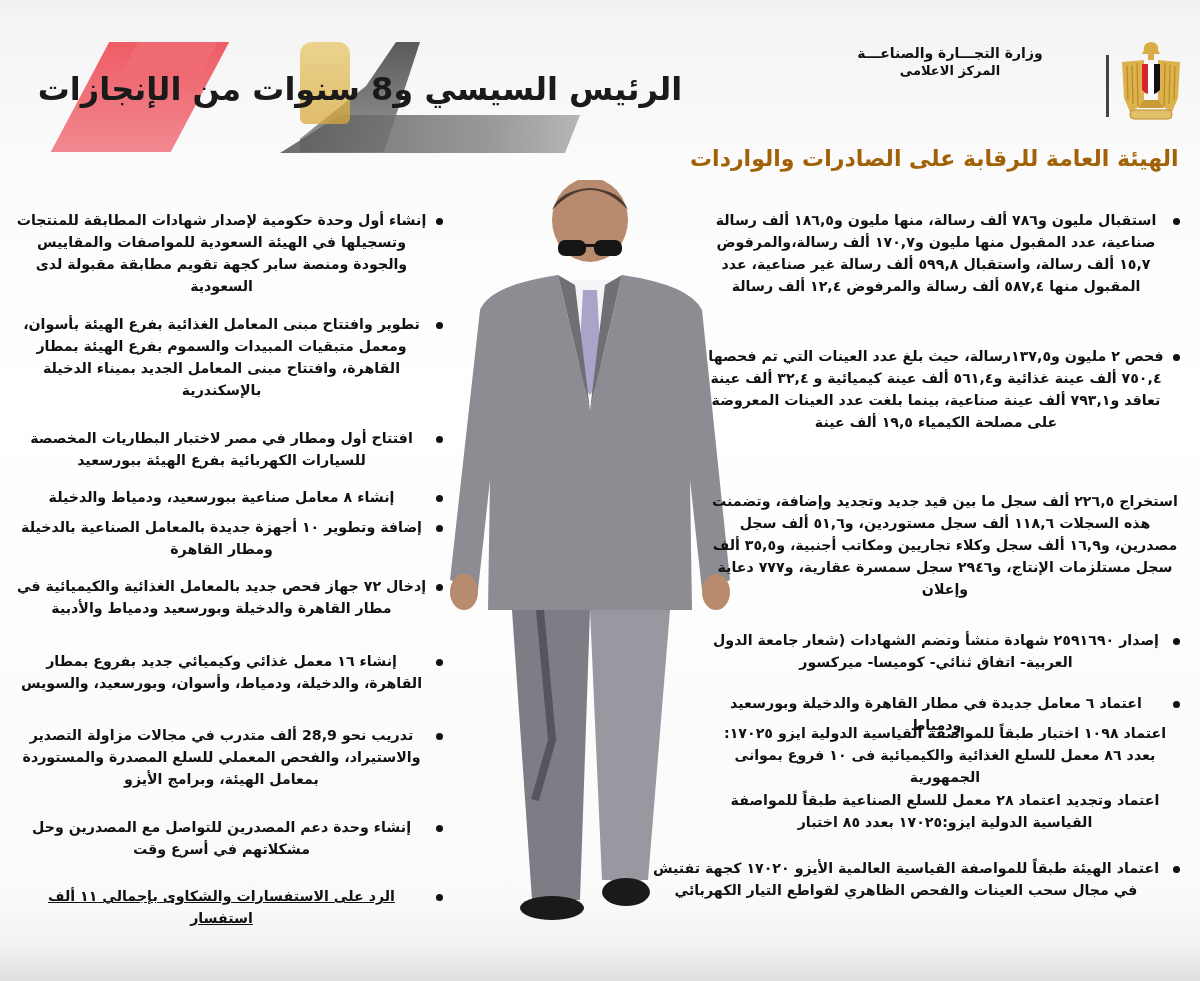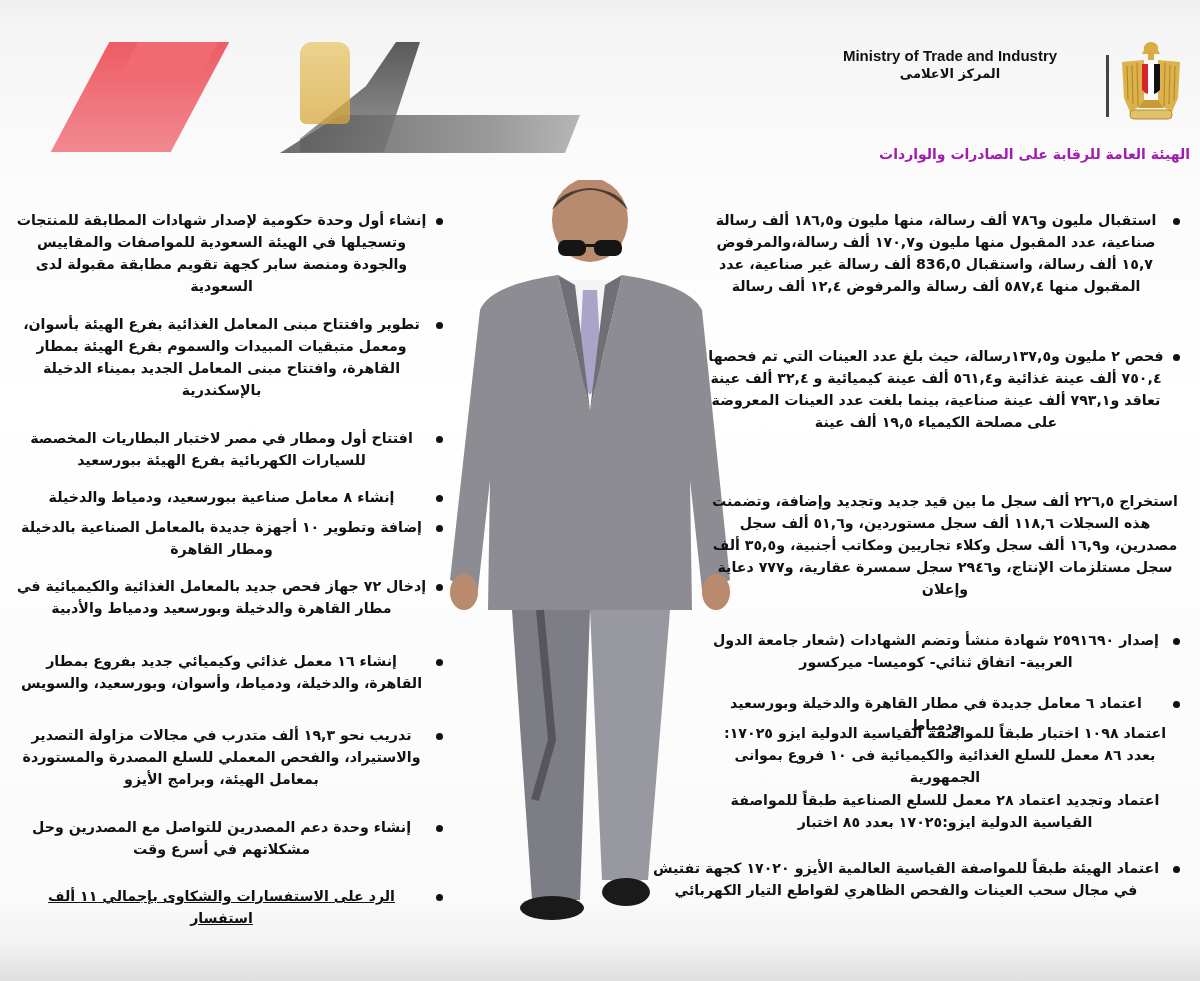--- a/index.html
+++ b/index.html
@@ -50,22 +50,22 @@
   
   .ministry { position: absolute; left: 800px; top: 45px; width: 300px; height: 80px; text-align: center; }
   .ministry .ar1 { direction: rtl; font-weight: bold; font-size: 14px; }
   .ministry .en { font-family: "Liberation Sans", sans-serif; font-weight: bold; font-size: 15px; margin-top: 2px; }
   .ministry .ar2 { direction: rtl; font-weight: bold; font-size: 13px; margin-top: 2px; }
   .vbar { position: absolute; left: 1106px; top: 55px; width: 3px; height: 62px; background: #444; }
   .emblem { position: absolute; left: 1118px; top: 38px; width: 66px; height: 86px; }
   
   .agency-title {
     position: absolute; left: 690px; top: 146px; width: 500px;
-    direction: rtl; text-align: right;
-    font-weight: bold; font-size: 14px; color: #a21caf;
+    direction: rtl; text-align: left;
+    font-weight: bold; font-size: 22px; color: #a16207;
   }
   
   .col {
     position: absolute; direction: rtl;
     font-weight: bold; font-size: 14.2px; line-height: 22px; color: #111;
   }
   .col-right { left: 700px; top: 205px; width: 490px; }
   .col-left { left: 8px; top: 205px; width: 445px; }
   .item { position: relative; text-align: center; margin: 4px; padding: 0 22px 0 4px; }
   .item.bullet::before {
@@ -101,24 +101,25 @@
 <body>
 
 <div class="bg-band"></div>
 
 <div class="banner">
   <div class="stripe-red"></div>
   <div class="stripe-red2"></div>
   <div class="stripe-grey"></div>
   <div class="stripe-grey2"></div>
   <div class="banner-eagle"></div>
+  <div class="banner-title">الرئيس السيسي و8 سنوات من الإنجازات</div>
 </div>
 
 <div class="ministry">
-  <div class="en">Ministry of Trade and Industry</div>
+  <div class="ar1">وزارة التجـــارة والصناعـــة</div>
   <div class="ar2">المركز الاعلامى</div>
 </div>
 <div class="vbar"></div>
 <svg class="emblem" viewBox="0 0 66 86">
   <path d="M33 4 C28 4 25 8 26 12 L24 16 L30 16 L30 22 L36 22 L36 16 L42 16 L40 12 C41 8 38 4 33 4Z" fill="#d9ad45"></path>
   <path d="M4 24 L26 22 L26 66 L12 74 L6 60 Z" fill="#dcb24d"></path>
   <path d="M62 24 L40 22 L40 66 L54 74 L60 60 Z" fill="#dcb24d"></path>
   <g stroke="#b98a2a" stroke-width="1.2">
     <line x1="9" y1="28" x2="10" y2="62"></line>
       <line x1="14" y1="27" x2="15" y2="66"></line>
@@ -156,36 +157,36 @@
 
   <path d="M72 430 L150 430 L140 720 L92 720 Z" fill="#7d7d85"></path>
   <path d="M150 430 L230 430 L208 700 L162 700 Z" fill="#9898a0"></path>
   <path d="M100 430 L112 560 L95 620" stroke="#3a3a40" stroke-width="8" fill="none" opacity=".6"></path>
 
   <ellipse cx="112" cy="728" rx="32" ry="12" fill="#1a1a1a"></ellipse>
   <ellipse cx="186" cy="712" rx="24" ry="14" fill="#1a1a1a"></ellipse>
 </svg>
 
 <div class="col col-right">
-  <p class="item bullet r1">استقبال مليون و٧٨٦ ألف رسالة، منها مليون و١٨٦,٥ ألف رسالة صناعية، عدد المقبول منها مليون و١٧٠,٧ ألف رسالة،والمرفوض ١٥,٧ ألف رسالة، واستقبال 836,0 ألف رسالة غير صناعية، عدد المقبول منها ٥٨٧,٤ ألف رسالة والمرفوض ١٢,٤ ألف رسالة</p>
+  <p class="item bullet r1">استقبال مليون و٧٨٦ ألف رسالة، منها مليون و١٨٦,٥ ألف رسالة صناعية، عدد المقبول منها مليون و١٧٠,٧ ألف رسالة،والمرفوض ١٥,٧ ألف رسالة، واستقبال ٥٩٩,٨ ألف رسالة غير صناعية، عدد المقبول منها ٥٨٧,٤ ألف رسالة والمرفوض ١٢,٤ ألف رسالة</p>
   <p class="item bullet r2">فحص ٢ مليون و١٣٧,٥رسالة، حيث بلغ عدد العينات التي تم فحصها ٧٥٠,٤ ألف عينة غذائية و٥٦١,٤ ألف عينة كيميائية و ٣٢,٤ ألف عينة تعاقد و٧٩٣,١ ألف عينة صناعية، بينما بلغت عدد العينات المعروضة على مصلحة الكيمياء ١٩,٥ ألف عينة</p>
   <p class="item plain r3">استخراج ٢٢٦,٥ ألف سجل ما بين قيد جديد وتجديد وإضافة، وتضمنت هذه السجلات ١١٨,٦ ألف سجل مستوردين، و٥١,٦ ألف سجل مصدرين، و١٦,٩ ألف سجل وكلاء تجاريين ومكاتب أجنبية، و٣٥,٥ ألف سجل مستلزمات الإنتاج، و٢٩٤٦ سجل سمسرة عقارية، و٧٧٧ دعاية وإعلان</p>
   <p class="item bullet r4">إصدار ٢٥٩١٦٩٠ شهادة منشأ وتضم الشهادات (شعار جامعة الدول العربية- اتفاق ثنائي- كوميسا- ميركسور</p>
   <p class="item bullet r5">اعتماد ٦ معامل جديدة في مطار القاهرة والدخيلة وبورسعيد ودمياط</p>
   <p class="item plain r6">اعتماد ١٠٩٨ اختبار طبقاً للمواصفة القياسية الدولية ايزو ١٧٠٢٥: بعدد ٨٦ معمل للسلع الغذائية والكيميائية فى ١٠ فروع بموانى الجمهورية</p>
   <p class="item plain r7">اعتماد وتجديد اعتماد ٢٨ معمل للسلع الصناعية طبقاً للمواصفة القياسية الدولية ايزو:١٧٠٢٥ بعدد ٨٥ اختبار</p>
   <p class="item bullet r8">اعتماد الهيئة طبقاً للمواصفة القياسية العالمية الأيزو ١٧٠٢٠ كجهة تفتيش في مجال سحب العينات والفحص الظاهري لقواطع التيار الكهربائي</p>
 </div>
 
 <div class="col col-left">
   <p class="item bullet l1">إنشاء أول وحدة حكومية لإصدار شهادات المطابقة للمنتجات وتسجيلها في الهيئة السعودية للمواصفات والمقاييس والجودة ومنصة سابر كجهة تقويم مطابقة مقبولة لدى السعودية</p>
   <p class="item bullet l2">تطوير وافتتاح مبنى المعامل الغذائية بفرع الهيئة بأسوان، ومعمل متبقيات المبيدات والسموم بفرع الهيئة بمطار القاهرة، وافتتاح مبنى المعامل الجديد بميناء الدخيلة بالإسكندرية</p>
   <p class="item bullet l3">افتتاح أول ومطار في مصر لاختبار البطاريات المخصصة للسيارات الكهربائية بفرع الهيئة ببورسعيد</p>
   <p class="item bullet l4">إنشاء ٨ معامل صناعية ببورسعيد، ودمياط والدخيلة</p>
   <p class="item bullet l5">إضافة وتطوير ١٠ أجهزة جديدة بالمعامل الصناعية بالدخيلة ومطار القاهرة</p>
   <p class="item bullet l6">إدخال ٧٢ جهاز فحص جديد بالمعامل الغذائية والكيميائية في مطار القاهرة والدخيلة وبورسعيد ودمياط والأدبية</p>
   <p class="item bullet l7">إنشاء ١٦ معمل غذائي وكيميائي جديد بفروع بمطار القاهرة، والدخيلة، ودمياط، وأسوان، وبورسعيد، والسويس</p>
-  <p class="item bullet l8">تدريب نحو ١٩,٣ ألف متدرب في مجالات مزاولة التصدير والاستيراد، والفحص المعملي للسلع المصدرة والمستوردة بمعامل الهيئة، وبرامج الأيزو</p>
+  <p class="item bullet l8">تدريب نحو 28,9 ألف متدرب في مجالات مزاولة التصدير والاستيراد، والفحص المعملي للسلع المصدرة والمستوردة بمعامل الهيئة، وبرامج الأيزو</p>
   <p class="item bullet l9">إنشاء وحدة دعم المصدرين للتواصل مع المصدرين وحل مشكلاتهم في أسرع وقت</p>
   <p class="item bullet l10">الرد على الاستفسارات والشكاوى بإجمالي ١١ ألف استفسار</p>
 </div>
 
 <div class="bottom-shadow"></div>
 
 </body></html>

